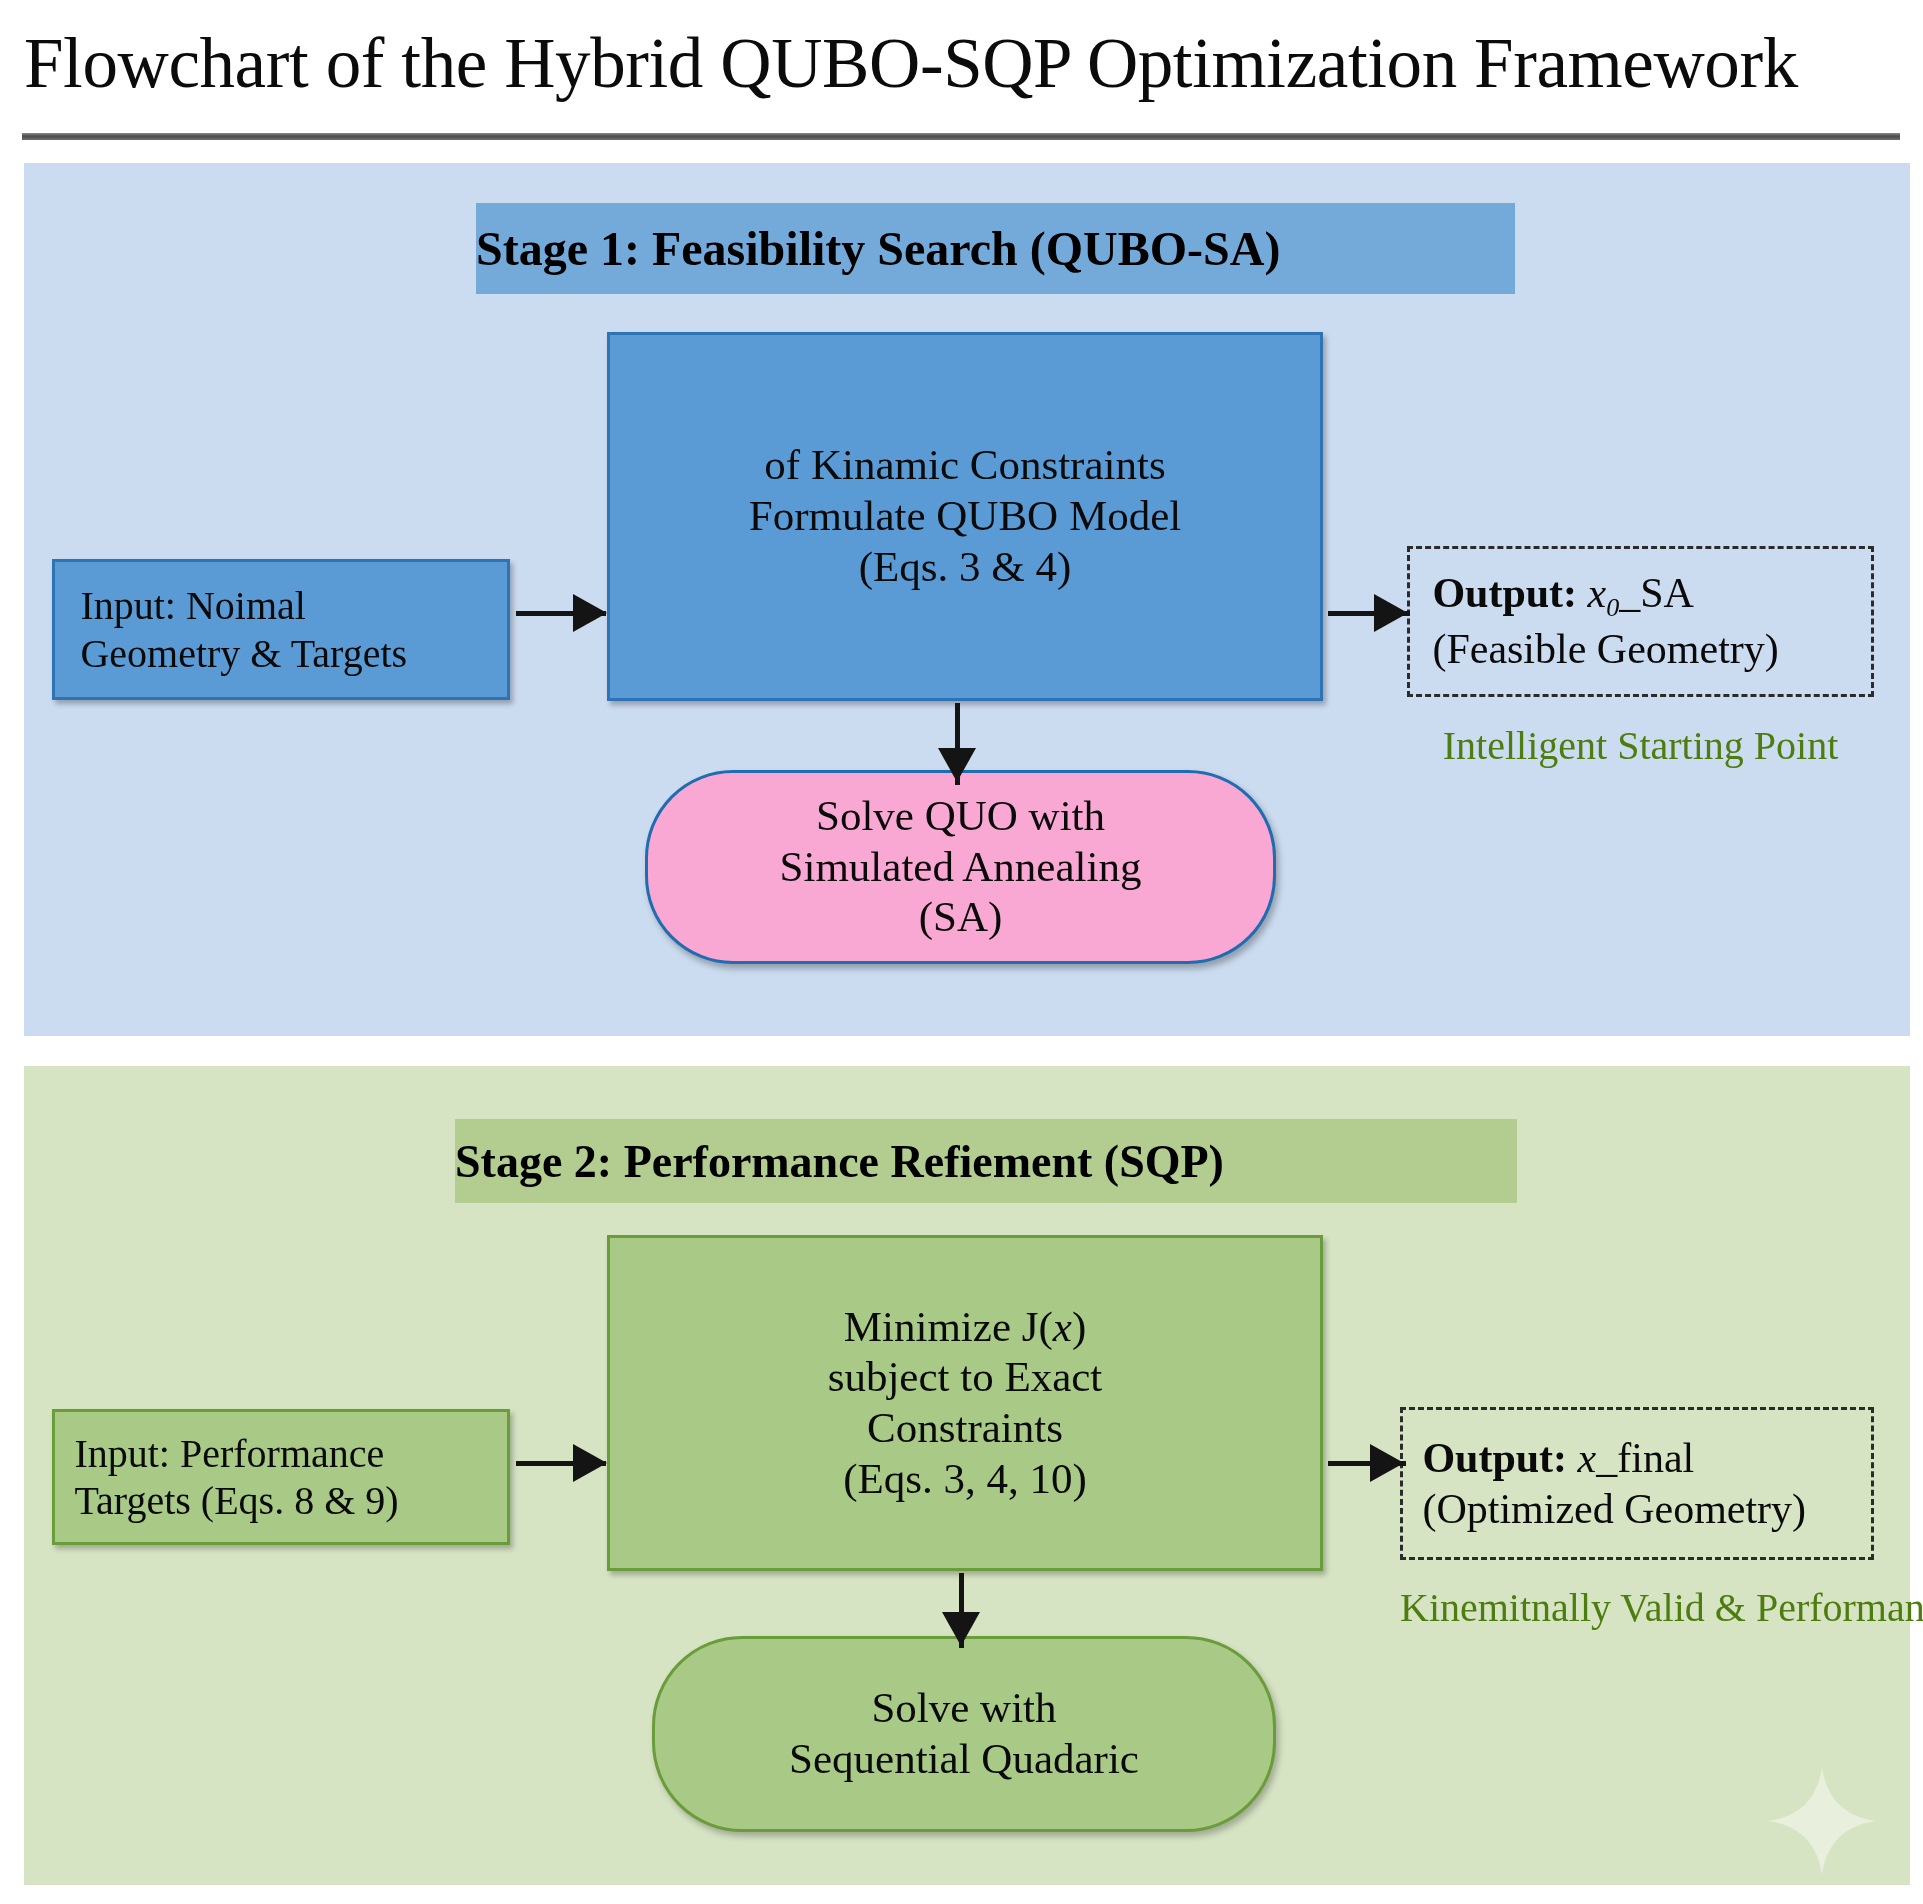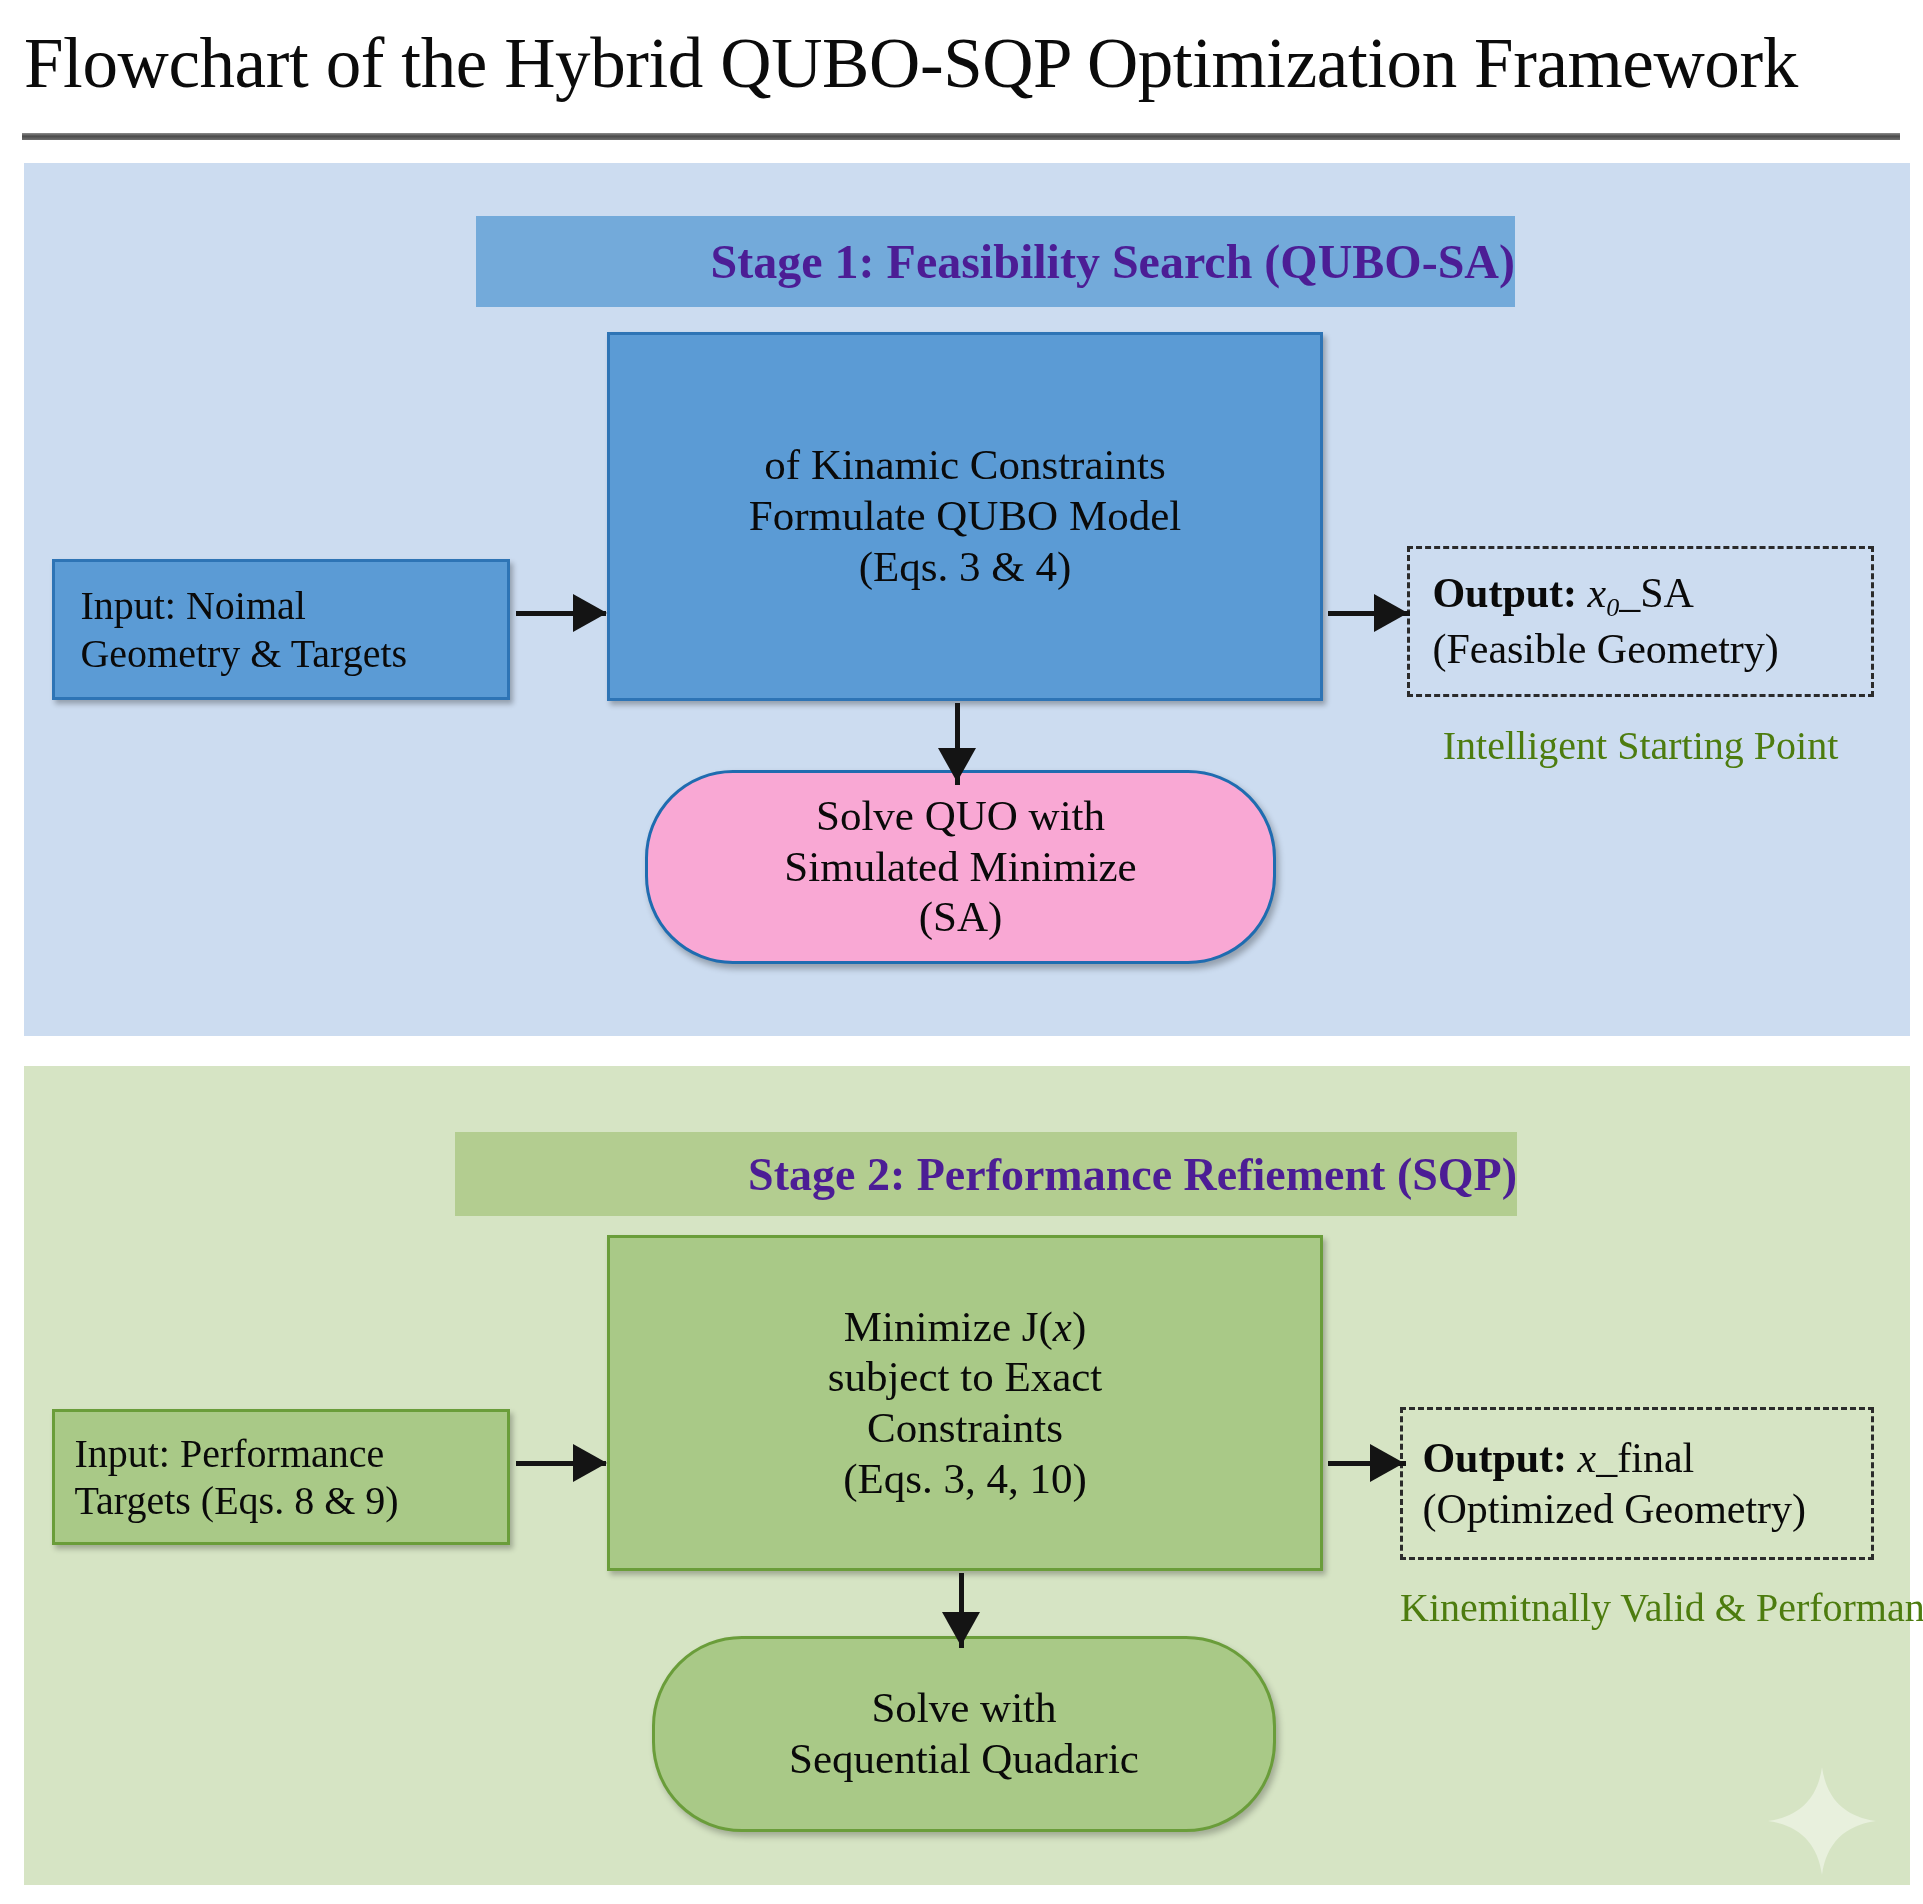--- a/index.html
+++ b/index.html
@@ -56,26 +56,25 @@
     width: 1886px;
     height: 819px;
     background: #d6e4c4;
   }
 
   
   .stage-band {
     position: absolute;
     display: flex;
     align-items: center;
-    justify-content: flex-end;
+    justify-content: flex-start;
     font-weight: bold;
-    color: #4c1d95;
+    color: #000000;
     white-space: nowrap;
     box-sizing: border-box;
-    margin-top: 13px;
   }
   .band-blue {
     left: 476px;
     top: 203px;
     width: 1039px;
     height: 91px;
     background: #73aada;
     font-size: 48px;
   }
   .band-green {
@@ -280,21 +279,21 @@
 </div>
 
 <div class="node proc-blue">
   <span class="ln">of Kinamic Constraints</span>
   <span class="ln">Formulate QUBO Model</span>
   <span class="ln">(Eqs. 3 &amp; 4)</span>
 </div>
 
 <div class="node solver-blue">
   <span class="ln">Solve QUO with</span>
-  <span class="ln">Simulated Minimize</span>
+  <span class="ln">Simulated Annealing</span>
   <span class="ln">(SA)</span>
 </div>
 
 <div class="out-box out-blue">
   <span class="ln"><b>Output:</b> <span class="ital">x</span><span class="sub">0</span><span>_SA</span></span>
   <span class="ln">(Feasible Geometry)</span>
 </div>
 
 <div class="caption cap-blue">Intelligent Starting Point</div>
 

